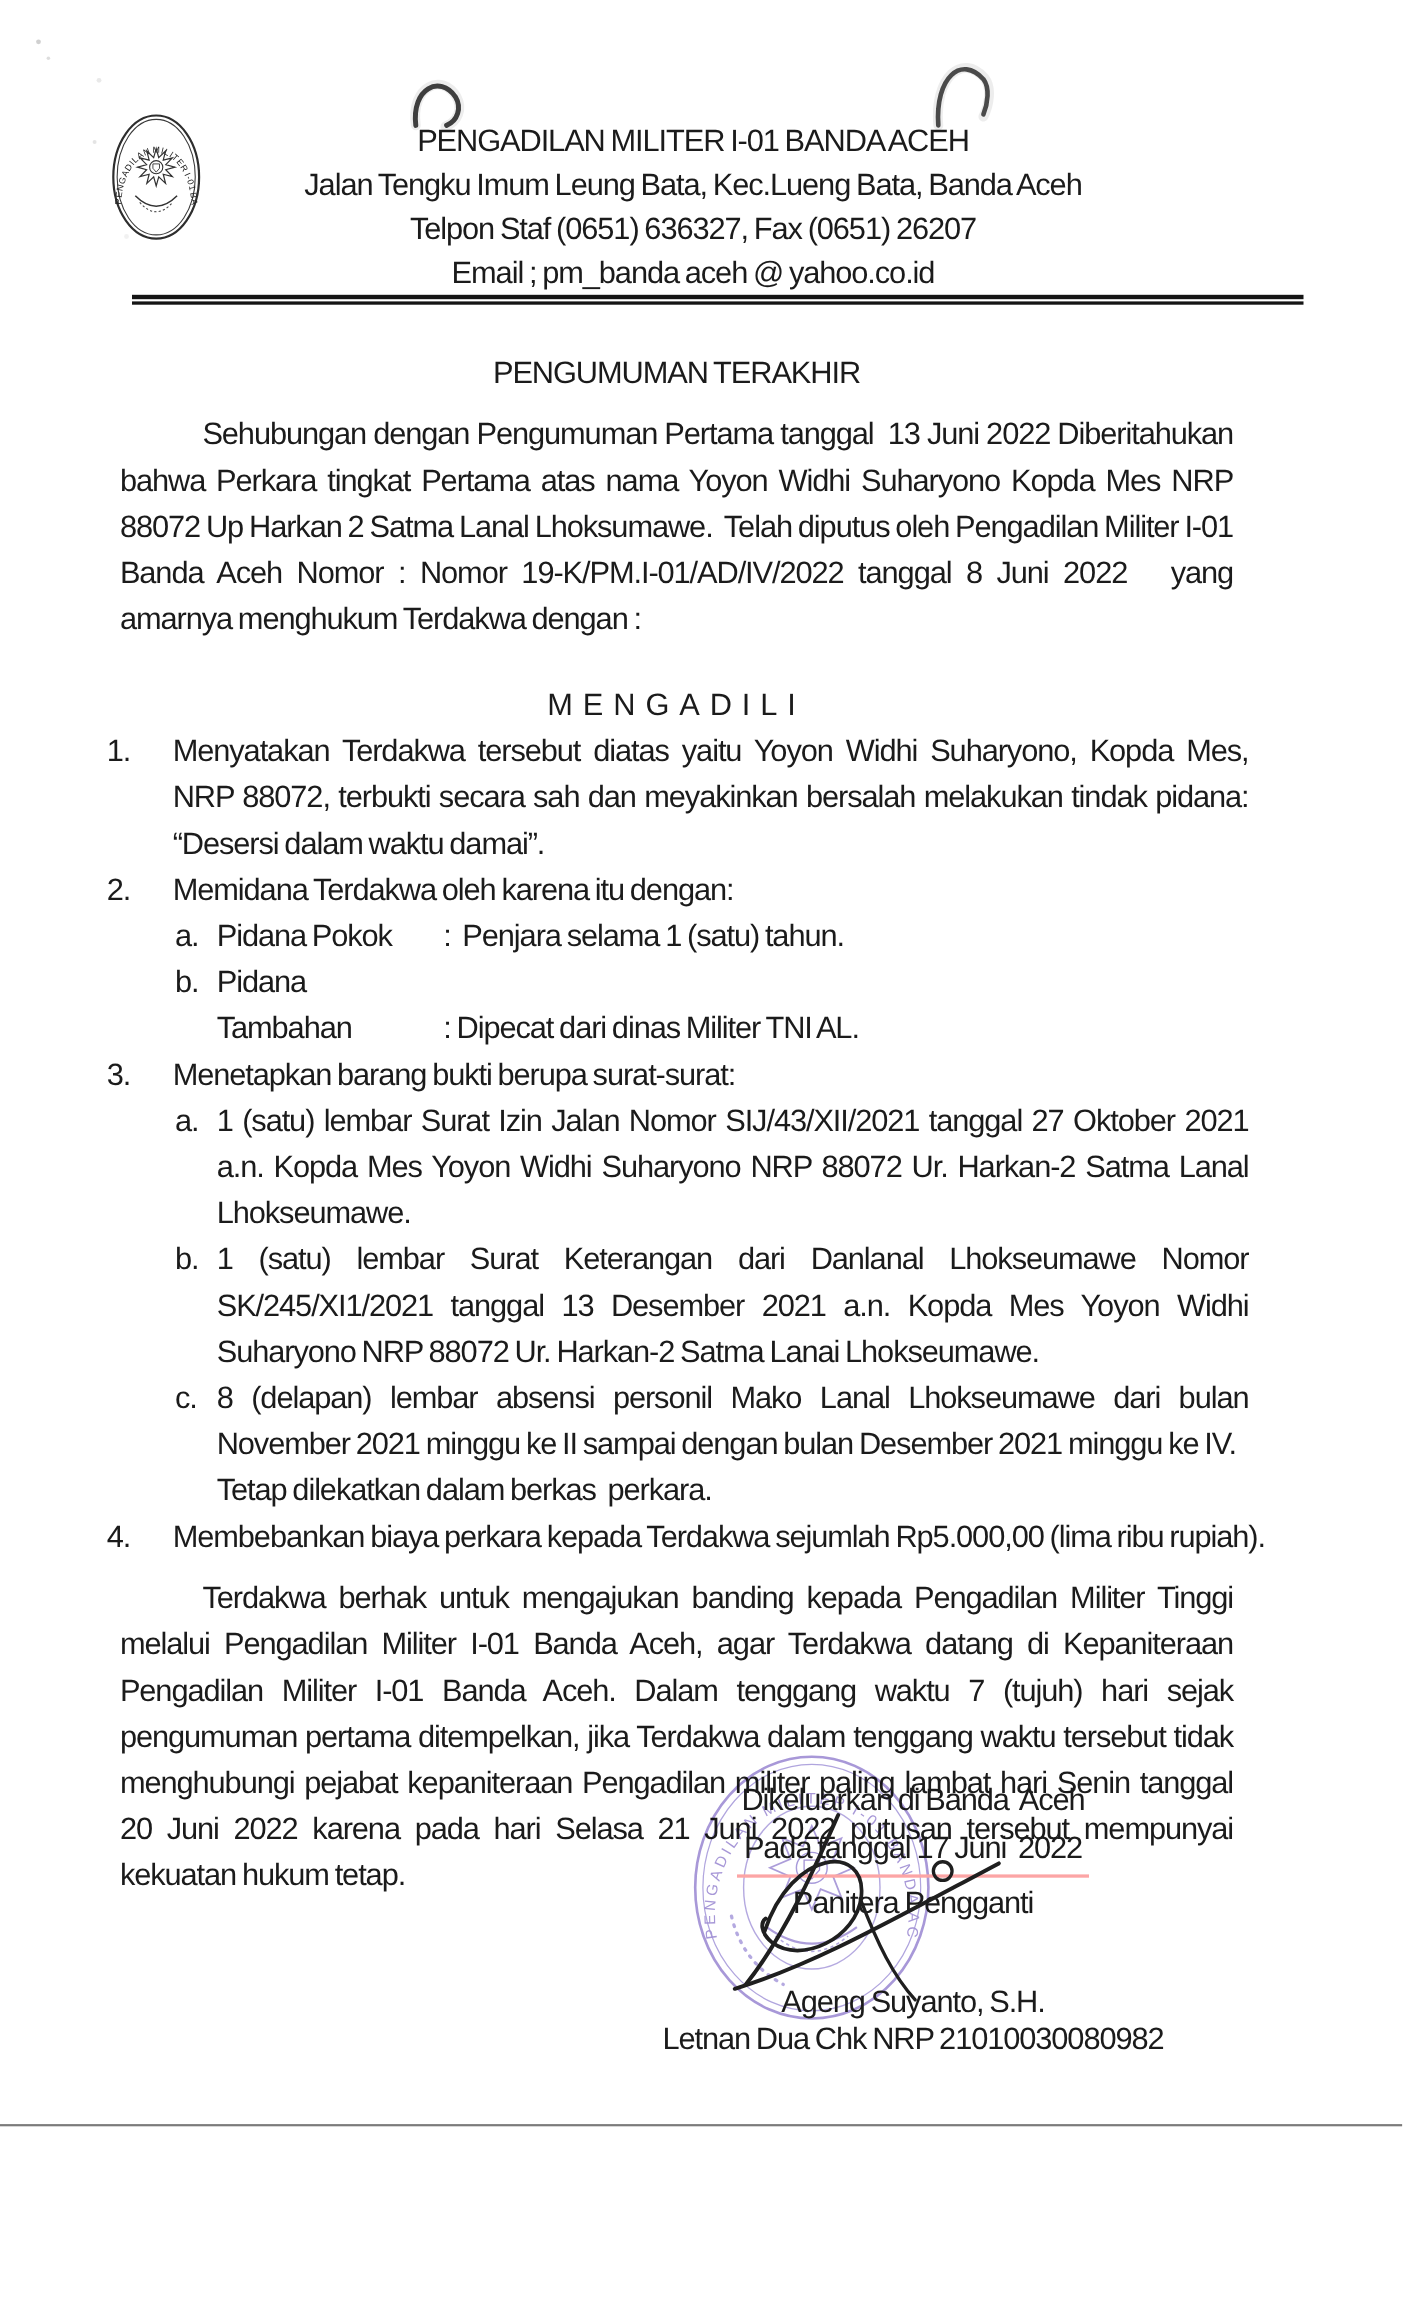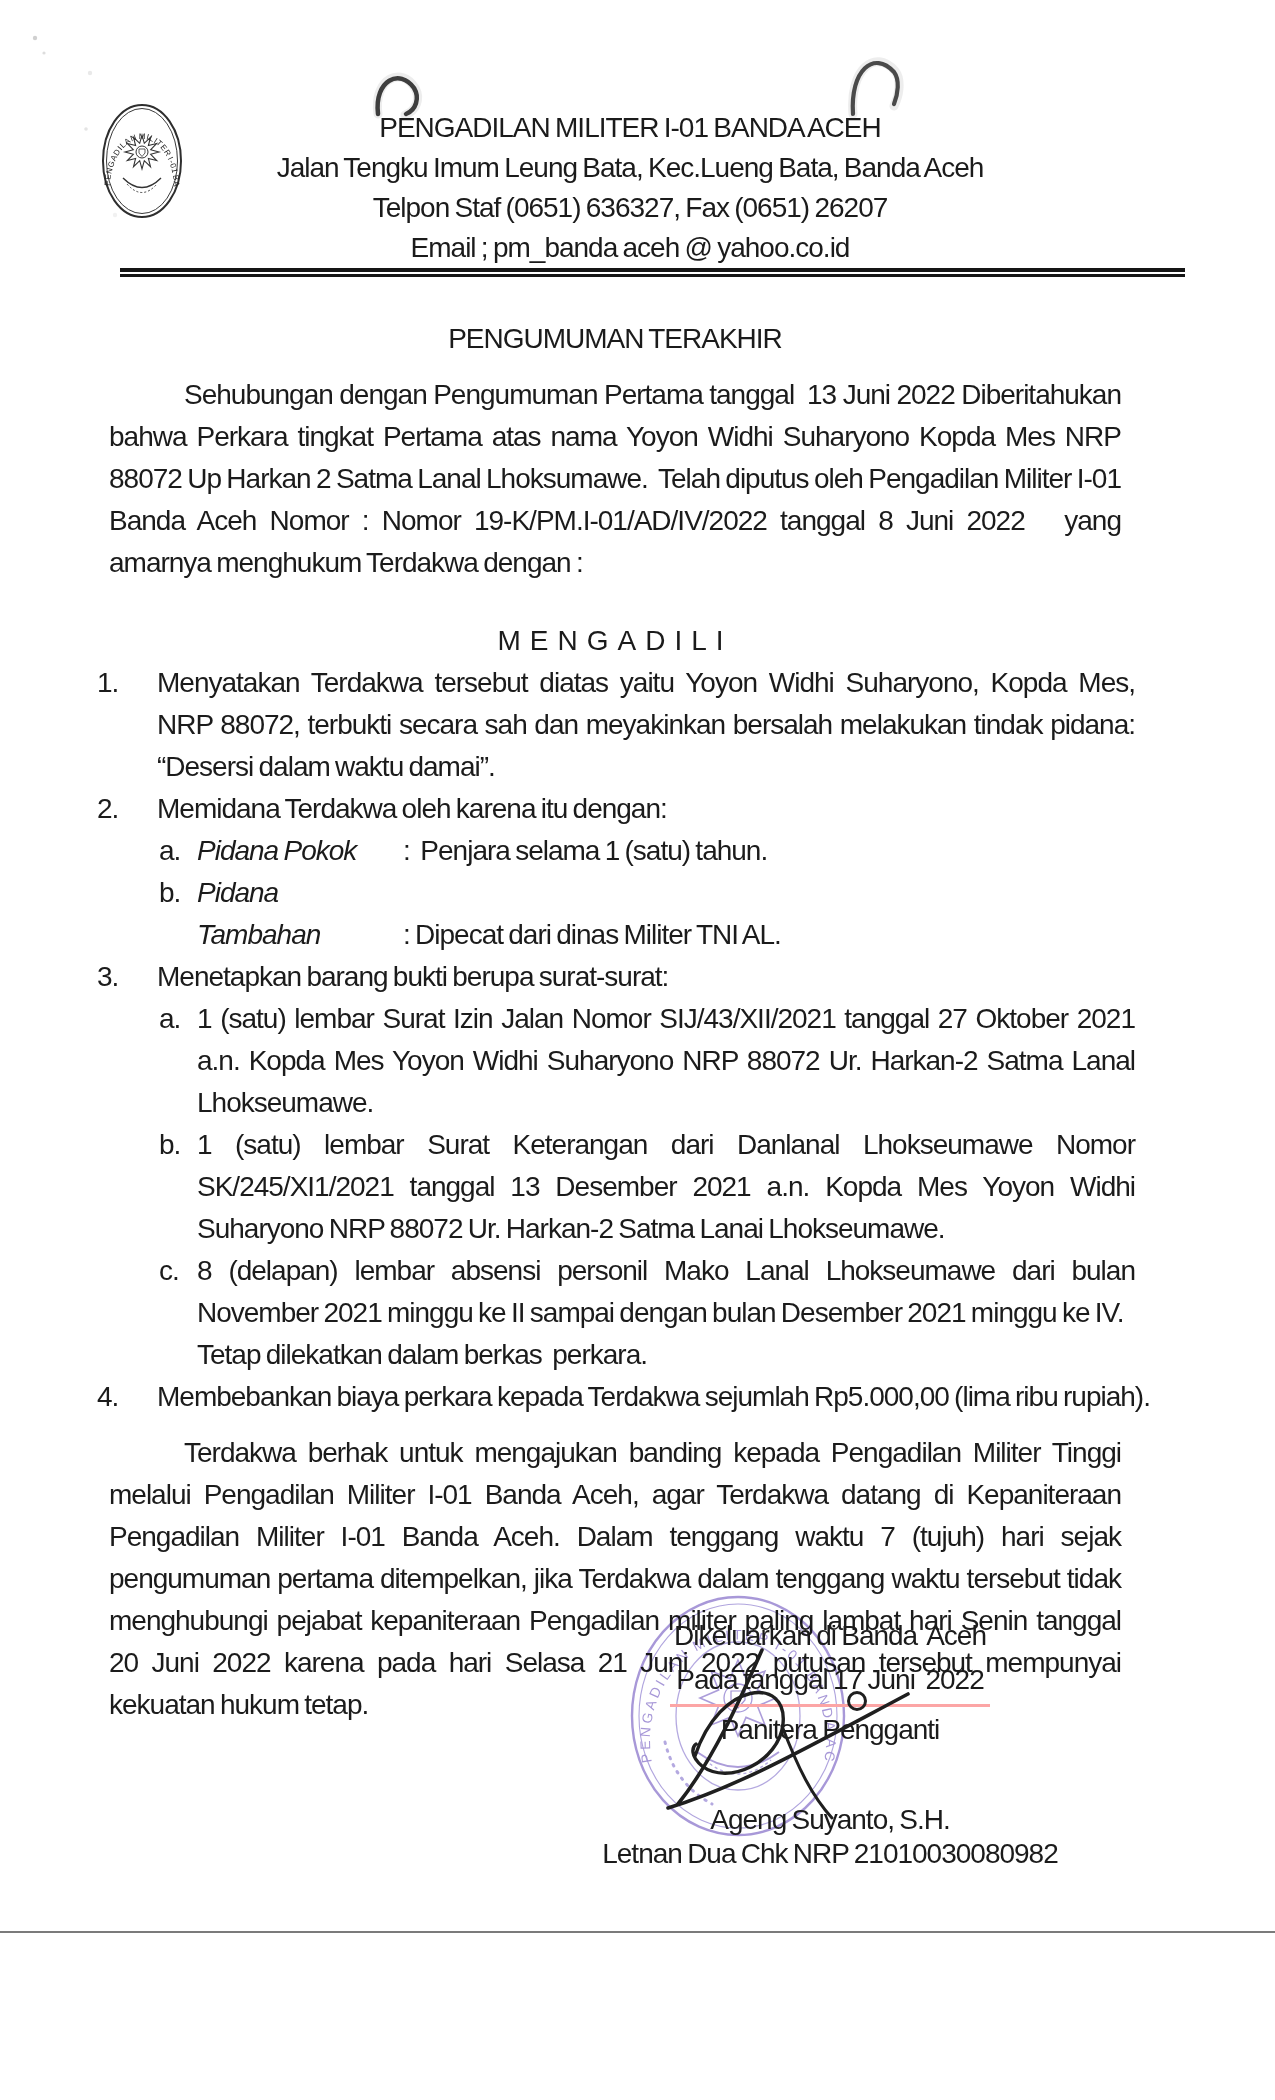--- a/index.html
+++ b/index.html
@@ -15,21 +15,21 @@
     border-top:4px solid #151515;border-bottom:3px solid #151515;background:#ffffff;}
   
   .content{left:95px;top:318px;width:1040px;line-height:42px;}
   .doc-title{text-align:center;margin:0 0 6px 0;}
   .jp{text-align:justify;text-indent:75px;margin:14px;}
   .verdict-heading{text-align:center;letter-spacing:9px;margin-top:36px;}
   .num-item{position:relative;padding-left:62px;text-align:justify;}
   .num{position:absolute;left:2px;top:0;}
   .sub-item{position:relative;padding-left:40px;text-align:justify;}
   .sub-letter{position:absolute;left:2px;top:0;}
-  .kv-label{display:inline-block;width:206px;font-style:italic;}
+  .kv-label{display:inline-block;width:206px;}
   .nowrap{white-space:nowrap;}
   .note-line{padding-left:40px;}
   
   .close-line{left:560px;width:540px;text-align:center;line-height:42px;z-index:4;margin-top:31px;}
   .underlined{display:inline-block;border-bottom:3px solid #fca5a5;padding:0 6px 3px 6px;text-align:center;}
   .name-line{line-height:34px;}
   
   .bottom-edge{left:0;top:1931px;width:1275px;height:2px;background:#5a5a5a;opacity:.8;}
   .stamp-svg{left:627px;top:1592px;z-index:3;opacity:.82;mix-blend-mode:multiply;}
   .sig-svg{left:640px;top:1628px;z-index:5;}

